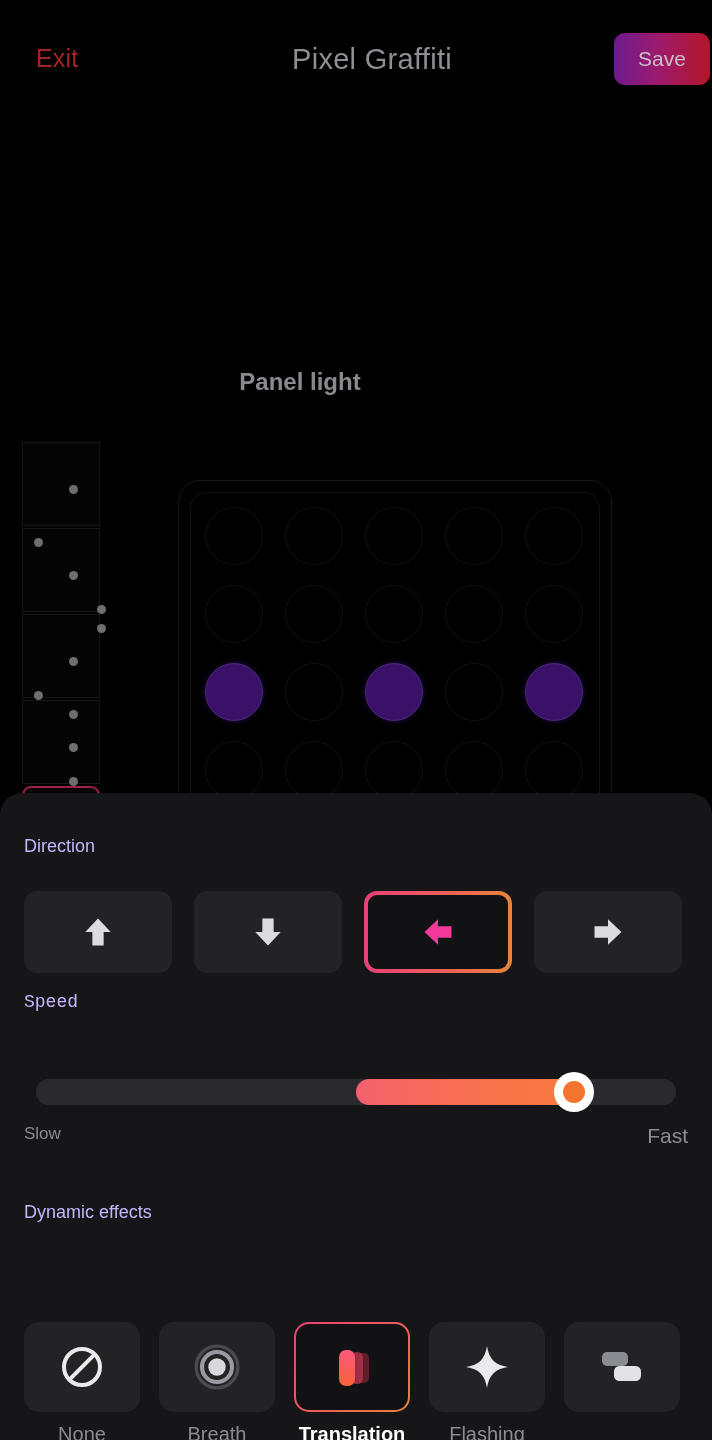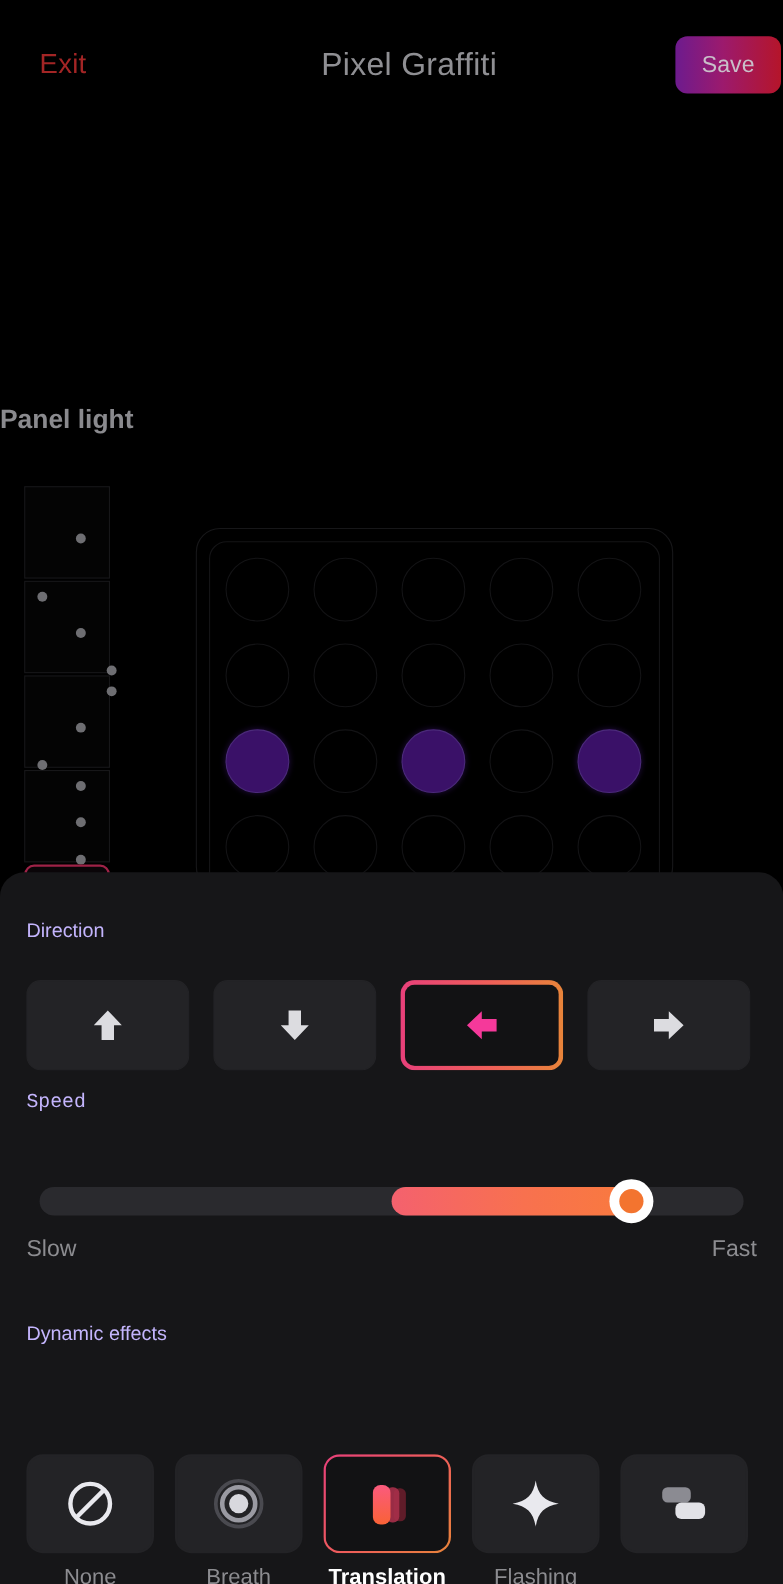--- a/index.html
+++ b/index.html
@@ -31,21 +31,21 @@
     width:96px; height:52px; border-radius:11px; border:none;
     background:linear-gradient(90deg,#6d1b8e 0%,#9c1a6d 45%,#b5152a 100%);
     color:#c9bfc9; font-size:21px; cursor:pointer;
     font-family:"Liberation Sans", sans-serif;
     display:flex; align-items:center; justify-content:center;text-align:right;
   }
 
   
   .stage-label{
     position:absolute; left:0; top:368px; width:600px;
-    text-align:left; font-size:24px; font-weight:bold; color:#8a8a8e;
+    text-align:center; font-size:24px; font-weight:bold; color:#8a8a8e;
   }
 
   
   .frame-rail{
     position:absolute; left:22px; top:442px; width:78px;
   }
   .frame-thumb{
     position:relative; width:78px; height:84px;
     border:1px solid #171719; background:#040404;
     margin-bottom:2px; cursor:pointer;
@@ -131,21 +131,21 @@
   .slider-thumb{
     position:absolute; left:532px; top:-7px;
     width:40px; height:40px; border-radius:50%;
     background:#fff; cursor:grab;
     display:flex; align-items:center; justify-content:center;
   }
   .slider-thumb i{
     display:block; width:22px; height:22px; border-radius:50%;
     background:#f3742f;
   }
-  .slider-min{ position:absolute; left:24px; top:1124px; font-size:21px; color:#8c8c90; }
+  .slider-min{ position:absolute; left:24px; top:1124px; font-size:17px; color:#8c8c90; }
   .slider-max{ position:absolute; right:24px; top:1124px; font-size:21px; color:#8c8c90; }
 
   
   .eff-title{ position:absolute; left:24px; top:1202px; }
   .eff-row{
     position:absolute; left:24px; top:1322px;
     display:flex; gap:19px;
   }
   .eff-item{
     width:116px; display:flex; flex-direction:column; align-items:center;

